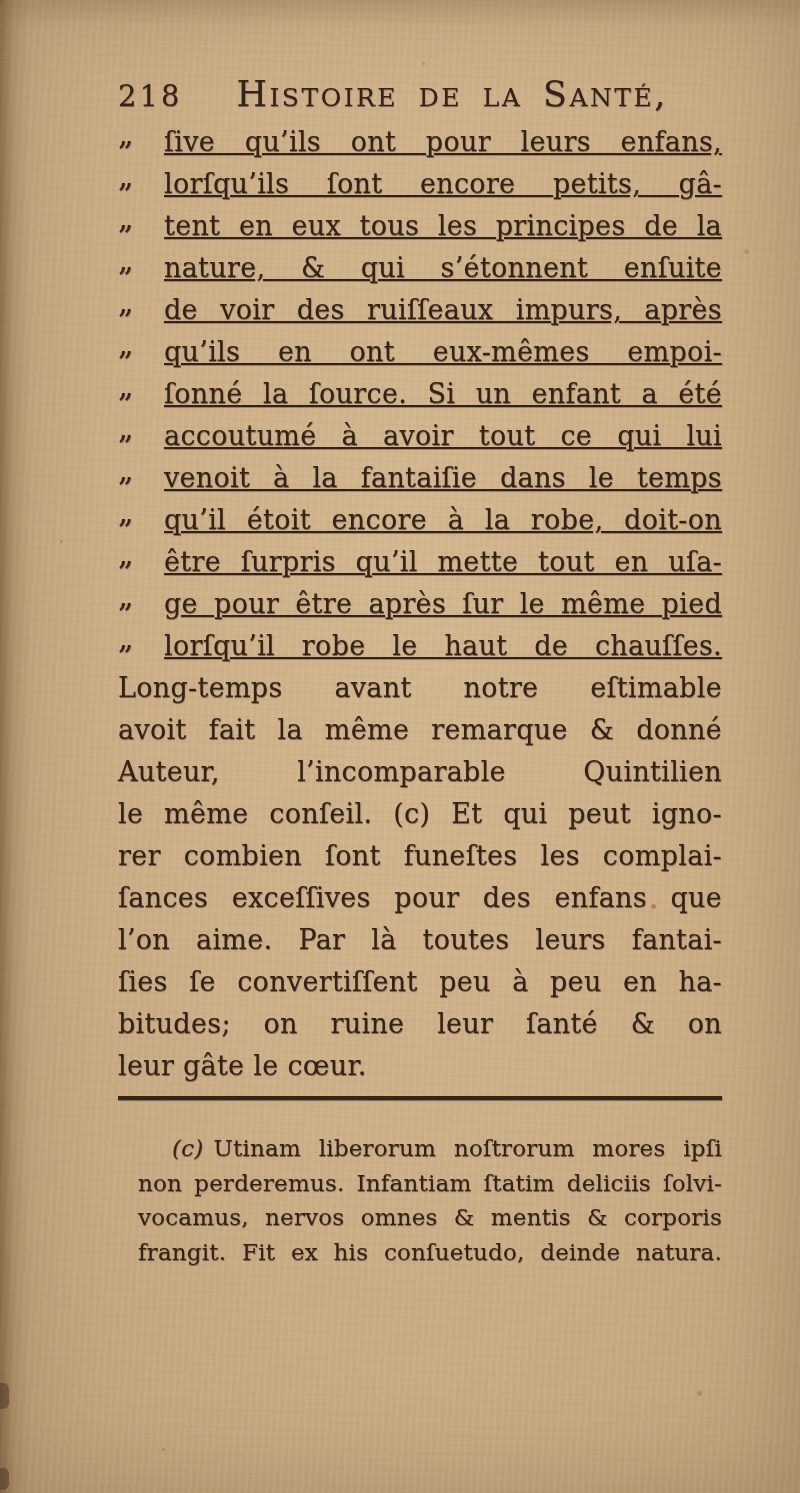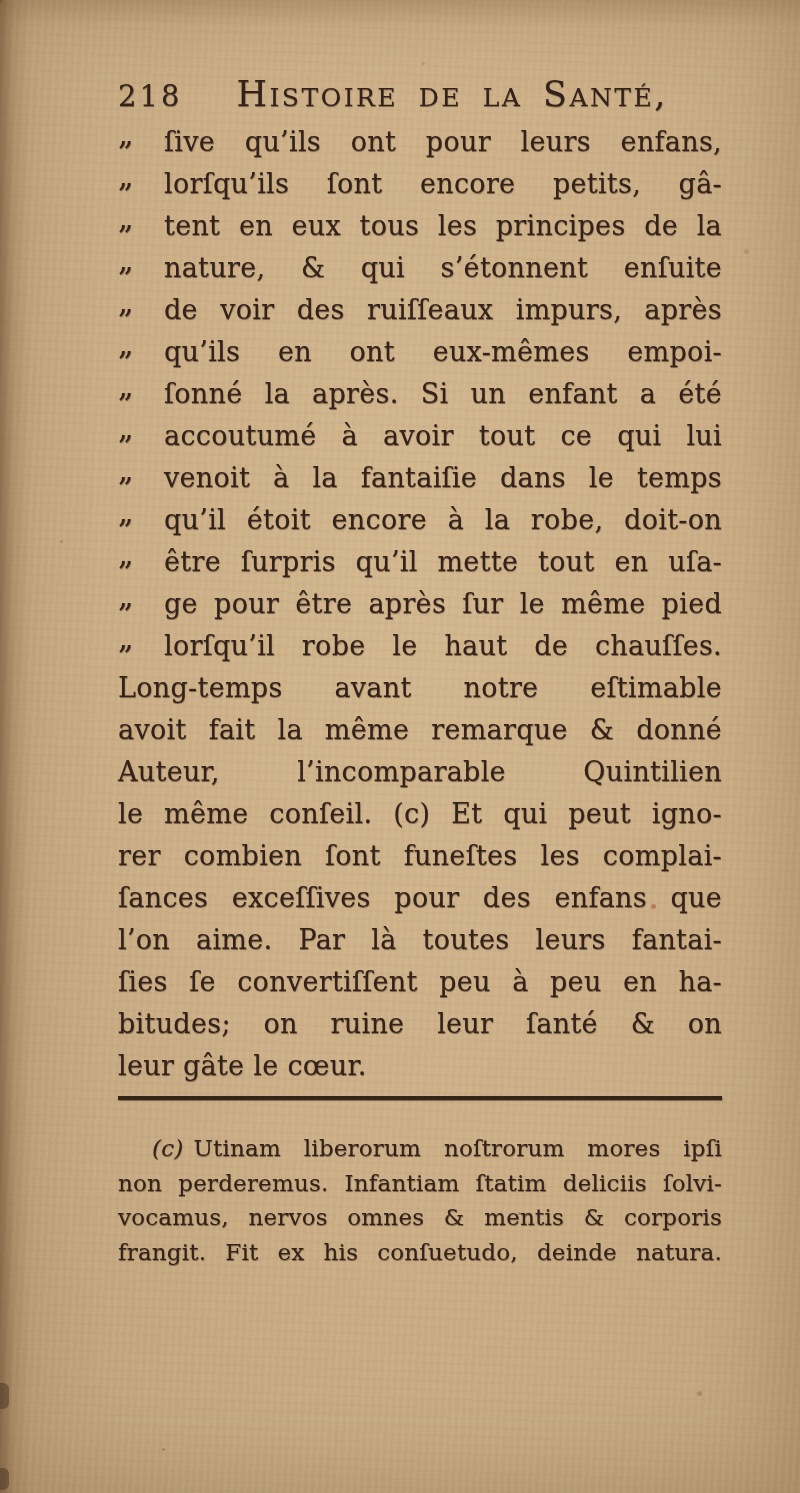--- a/index.html
+++ b/index.html
@@ -60,34 +60,34 @@
     font-size:35px;letter-spacing:2.5px;word-spacing:7px;
     white-space:nowrap;
   }
 
   .body{margin-top:5px;font-size:27px;letter-spacing:.3px;}
   .line{
     position:relative;line-height:42px;height:42px;
   }
   .lt{display:block;text-align:justify;text-align-last:justify;}
   .line.nj .lt{text-align-last:left;}
-  .line.q .lt{padding-left:46px;}
+  .line.q .lt{padding-left:46px;text-decoration:underline;}
   .qm{
     position:absolute;left:0;top:-8px;
     font-size:30px;letter-spacing:1px;
   }
 
   .rule{
     margin-top:9px;
     border:none;border-top:4px solid #34241a;
     width:604px;
     box-shadow:0.5px 1px 1px rgba(47,30,18,.5);
   }
 
-  .footnote{margin-top:31px;font-size:23px;letter-spacing:.2px;}
+  .footnote{margin-top:31px;font-size:23px;letter-spacing:.2px;margin-left:20px;}
   .fline{line-height:34.5px;height:34.5px;text-align:justify;text-align-last:justify;}
   .fline.nj{text-align-last:left;}
   .fmark{font-style:italic;padding-right:10px;}
   .fline.indent{text-indent:34px;}
 </style>
 </head>
 <body>
 
 <div class="page">
   <div class="grain"></div>
@@ -124,21 +124,21 @@
       <div class="line q">
           <span class="qm">„</span>
           <span class="lt">de voir des ruiſſeaux impurs, après</span>
         </div>
       <div class="line q">
           <span class="qm">„</span>
           <span class="lt">qu’ils en ont eux-mêmes empoi-</span>
         </div>
       <div class="line q">
           <span class="qm">„</span>
-          <span class="lt">ſonné la après. Si un enfant a été</span>
+          <span class="lt">ſonné la ſource. Si un enfant a été</span>
         </div>
       <div class="line q">
           <span class="qm">„</span>
           <span class="lt">accoutumé à avoir tout ce qui lui</span>
         </div>
       <div class="line q">
           <span class="qm">„</span>
           <span class="lt">venoit à la fantaiſie dans le temps</span>
         </div>
       <div class="line q">

